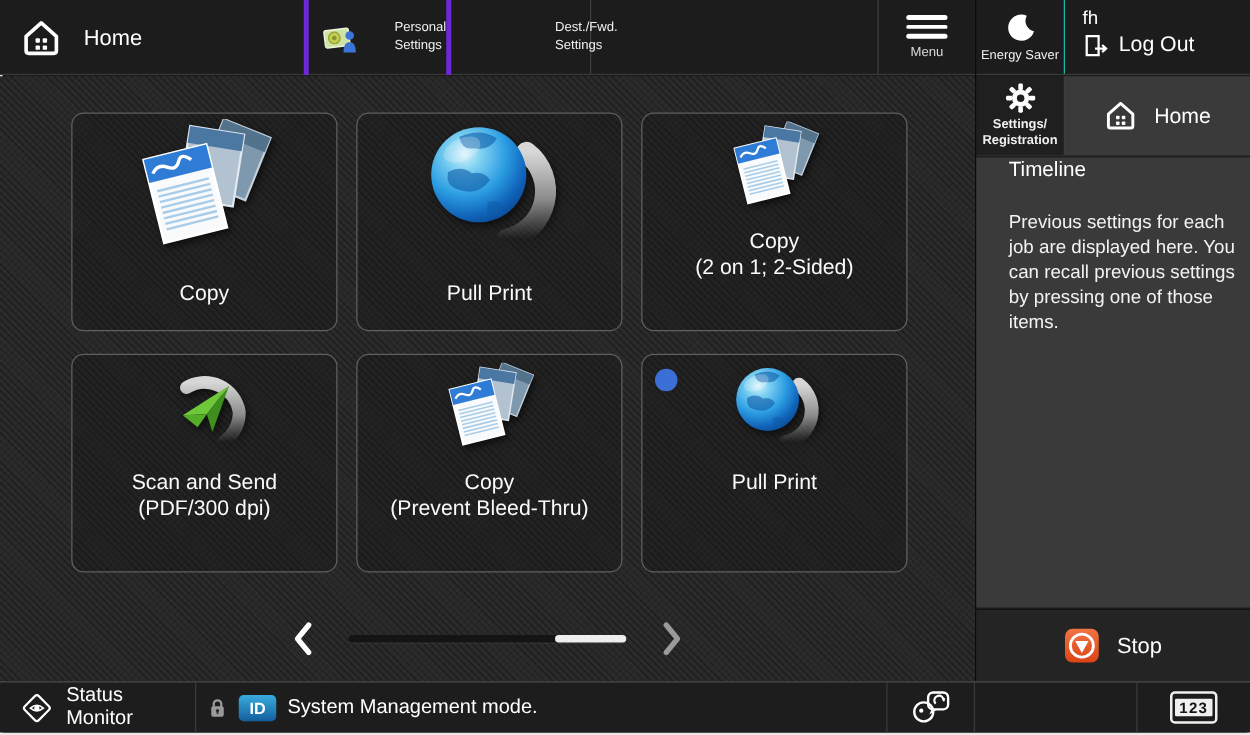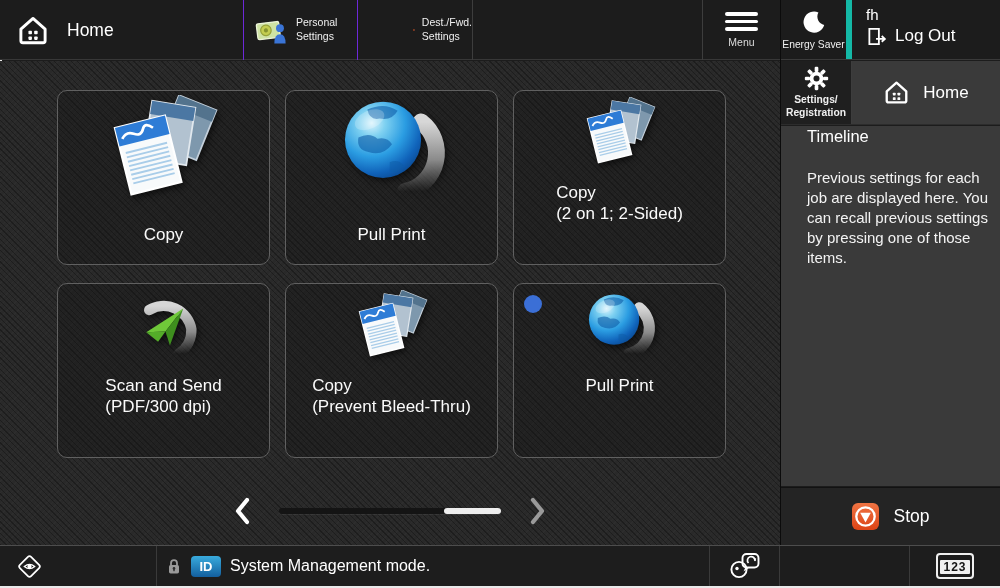--- a/index.html
+++ b/index.html
@@ -11,38 +11,38 @@
     box-shadow: inset 2px 0 0 #e9e9e9, inset -2px 0 0 #e9e9e9, inset 0 -2px 0 #e9e9e9;
   }
   .pre { white-space:pre-line; }
 
   
   .top-bar { position:absolute; left:0; top:0; width:780px; height:60px;
     background:#1c1c1c; border-bottom:1px solid #373737; }
   .home-group { position:absolute; left:16px; top:0; height:60px; display:flex; align-items:center; gap:17px; }
   .home-group .lbl { font-size:17.5px; color:#fff; }
   .hdr-btn { position:absolute; top:0; height:60px; display:flex; align-items:center;
-    border-left:1px solid #6d28d9; cursor:pointer; }
+    border-left:4px solid #6d28d9; cursor:pointer;gap:21px; }
   .hdr-btn .ic { margin-left:11px; }
   .hdr-btn .lbl { margin-left:7px; font-size:10.5px; line-height:1.3; color:#f0f0f0; }
   .btn-personal { left:243px; width:114px; }
   .btn-destfwd { left:357px; width:116px; border-right:1px solid #3d3d3d;padding-left:44px; }
   .menu-btn { position:absolute; left:702px; top:0; width:78px; height:60px;
     border-left:1px solid #3d3d3d; display:flex; flex-direction:column; align-items:center;
     justify-content:center; gap:5px; cursor:pointer; }
   .hamburger { display:flex; flex-direction:column; gap:4px; }
   .hamburger span { display:block; width:33px; height:3.6px; background:#fff; border-radius:2px; }
   .menu-btn .lbl { font-size:10.5px; color:#dcdcdc; }
 
   
   .right-panel { position:absolute; left:780px; top:0; width:220px; height:545px;
     background:#1c1c1c; border-left:1px solid #0b0b0b; }
   .rp-row1 { position:absolute; left:0; top:0; width:100%; height:60px; display:flex;
     border-bottom:1px solid #3a3a3a; }
-  .energy-cell { width:71px; border-right:6px solid #14b8a6; display:flex; flex-direction:column;
+  .energy-cell { width:71px; border-right:1px solid #14b8a6; display:flex; flex-direction:column;
     align-items:center; justify-content:center; gap:4px; cursor:pointer; }
   .energy-cell .lbl { font-size:10.3px; color:#f0f0f0; }
   .logout-cell { flex:1; padding:6px 0 0 14px; cursor:pointer; }
   .logout-cell .user { font-size:15px; color:#fff; }
   .logout-row { display:flex; align-items:center; gap:8px; margin-top:3px; }
   .logout-row .lbl { font-size:17px; color:#fff; }
   .rp-row2 { position:absolute; left:0; top:61px; width:100%; height:64px; display:flex;
     border-bottom:1px solid #2c2c2c; }
   .setreg-cell { width:71px; background:#1f1f1f; border-right:1px solid #3d3d3d;
     display:flex; flex-direction:column; align-items:center; justify-content:center; gap:3px; cursor:pointer; }
@@ -61,21 +61,21 @@
     background:linear-gradient(#f07443,#dc4416); display:flex; align-items:center; justify-content:center; }
 
   
   .main-area { position:absolute; left:0; top:61px; width:780px; height:484px;
     background-color:#292929;
     background-image:
       repeating-linear-gradient(45deg, rgba(0,0,0,.30) 0 1px, transparent 1px 4px),
       repeating-linear-gradient(-45deg, rgba(255,255,255,.02) 0 1px, transparent 1px 4px); }
   .tile { position:absolute; width:213px; height:175px; border:1px solid #606060; border-radius:10px;
     background:rgba(16,16,16,.30); cursor:pointer; display:flex; flex-direction:column; align-items:center; }
-  .tile .tlabel { font-size:17px; color:#fafafa; line-height:1.22; }
+  .tile .tlabel { font-size:17px; color:#fafafa; text-align:center; line-height:1.22; }
   .tile.large .ticon { margin-top:4px; }
   .tile.large .tlabel { margin-top:18px; }
   .tile.small .ticon { margin-top:6px; }
   .tile.small .tlabel { margin-top:12px; }
   .t1 { left:57px; top:29px; }  .t2 { left:285px; top:29px; }  .t3 { left:513px; top:29px; }
   .t4 { left:57px; top:222px; } .t5 { left:285px; top:222px; } .t6 { left:513px; top:222px; }
   .dot-badge { position:absolute; left:10px; top:11px; width:18px; height:18px; border-radius:50%;
     background:#3b6fd6; }
   .shadowed { filter: drop-shadow(2px 3px 3px rgba(0,0,0,.55)); }
 
@@ -393,20 +393,21 @@
           <use href="#sym-chevron-right"></use>
         </svg>
     </div>
   </div>
 
   <div class="bottom-bar">
     <div class="bb-status">
       <svg width="27" height="27">
           <use href="#sym-eyediamond"></use>
         </svg>
+      <span class="lbl">Status Monitor</span>
     </div>
     <div class="bb-info">
       <svg width="16" height="18">
           <use href="#sym-lock"></use>
         </svg>
       <span class="id-badge">ID</span>
       <span class="msg">System Management mode.</span>
     </div>
     <div class="bb-voice">
       <svg width="34" height="30">

